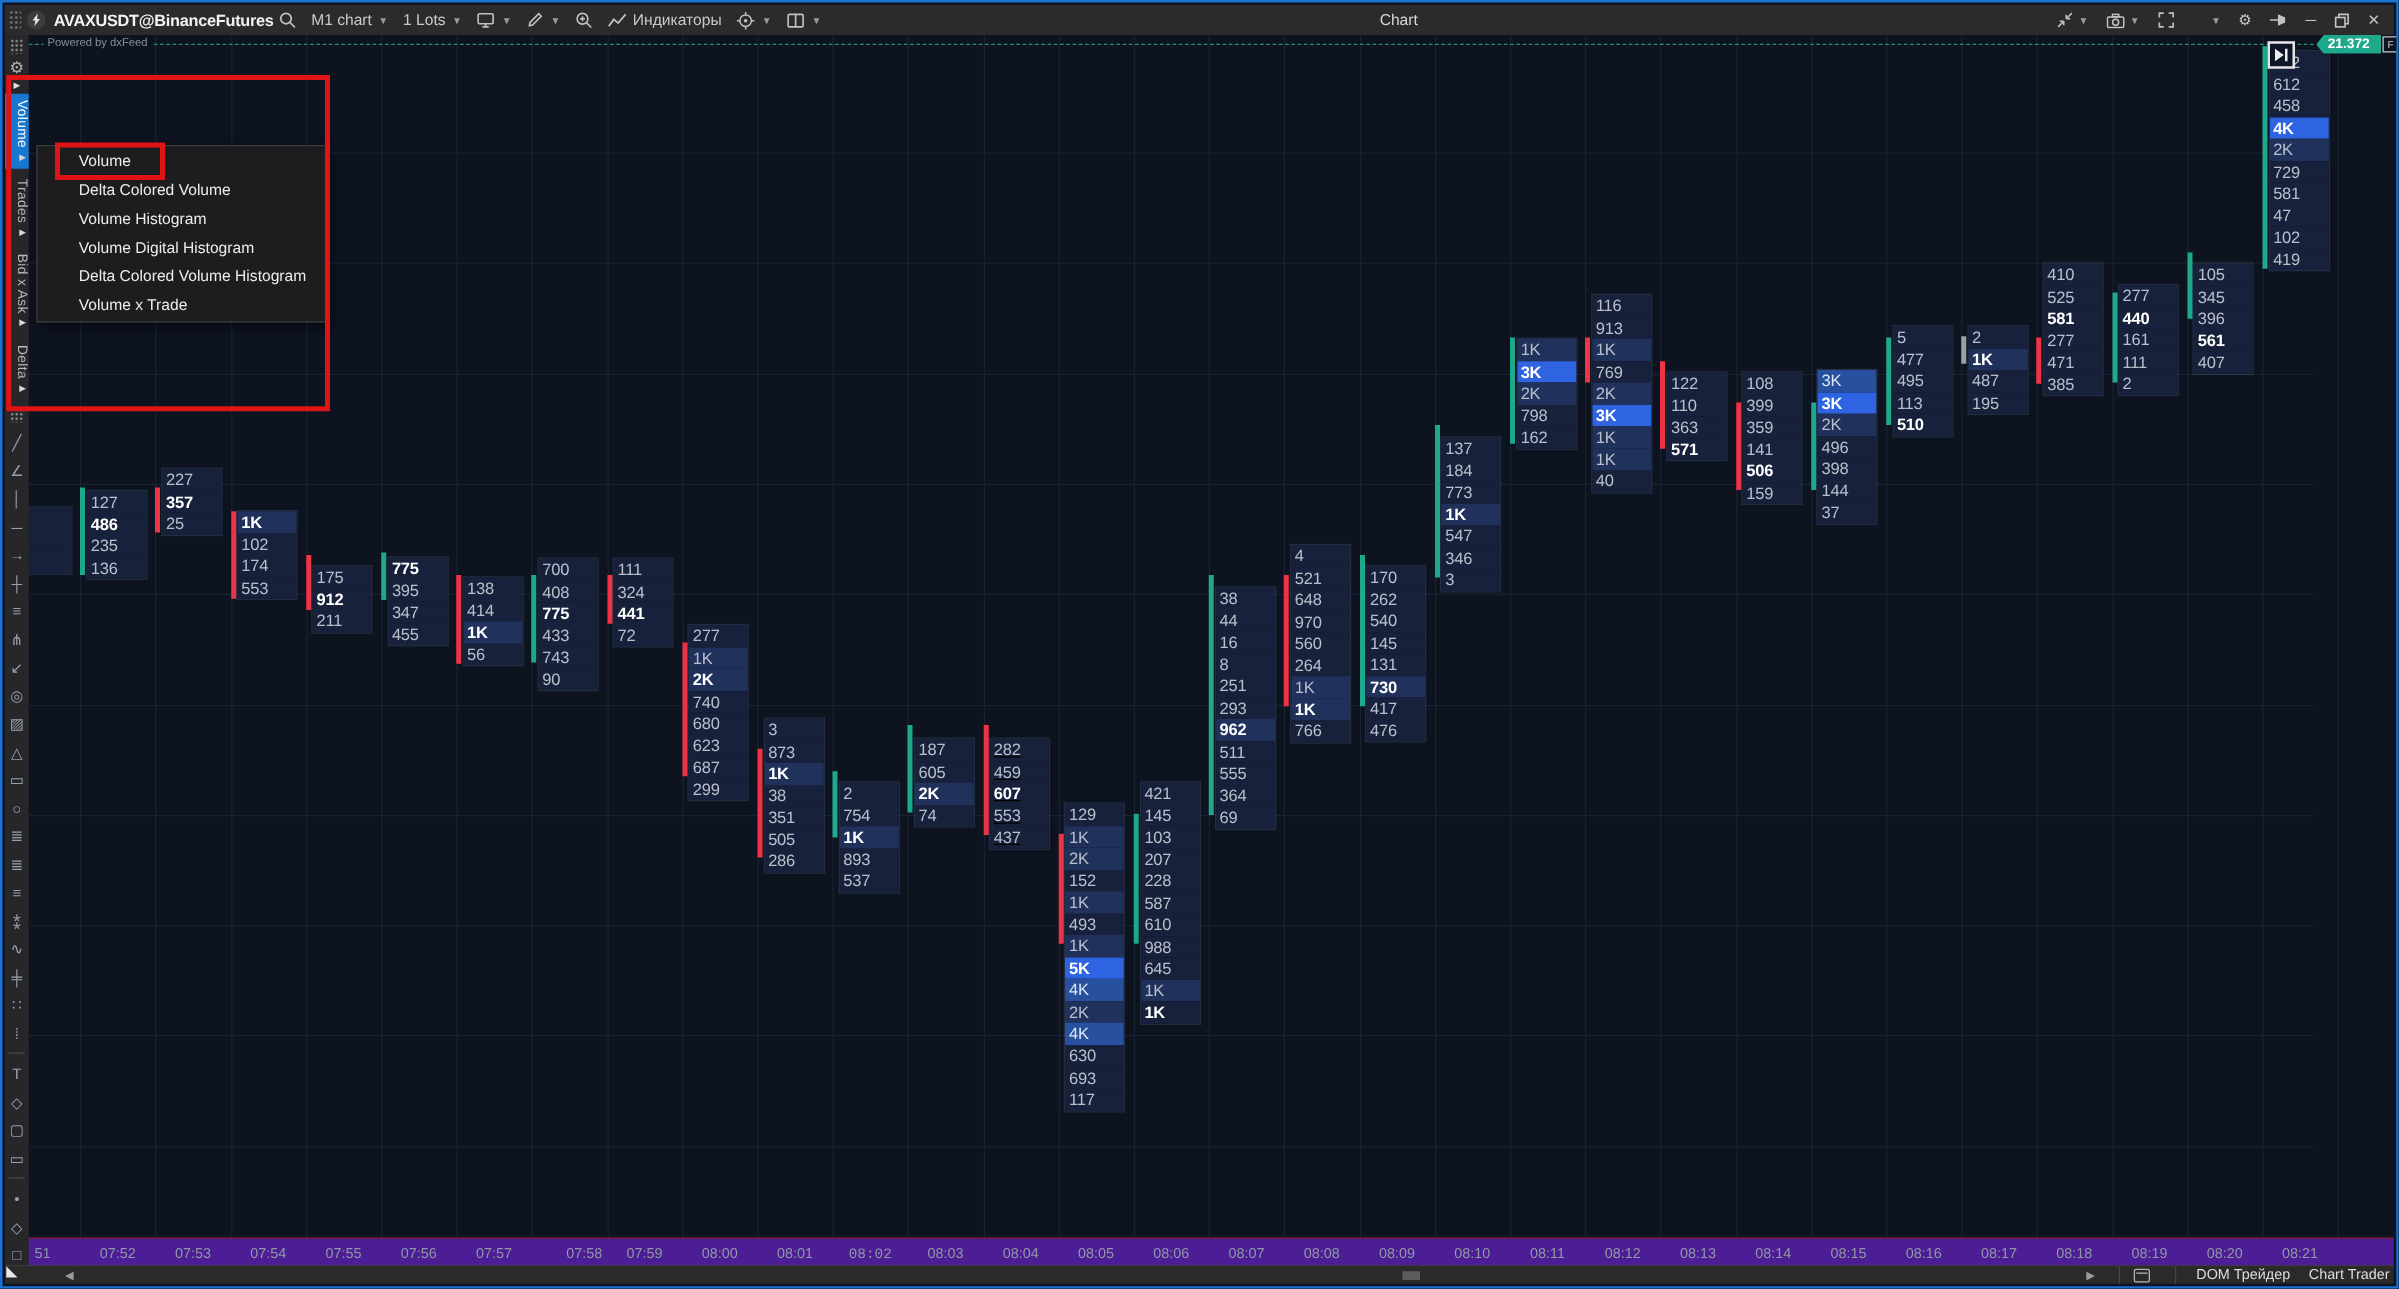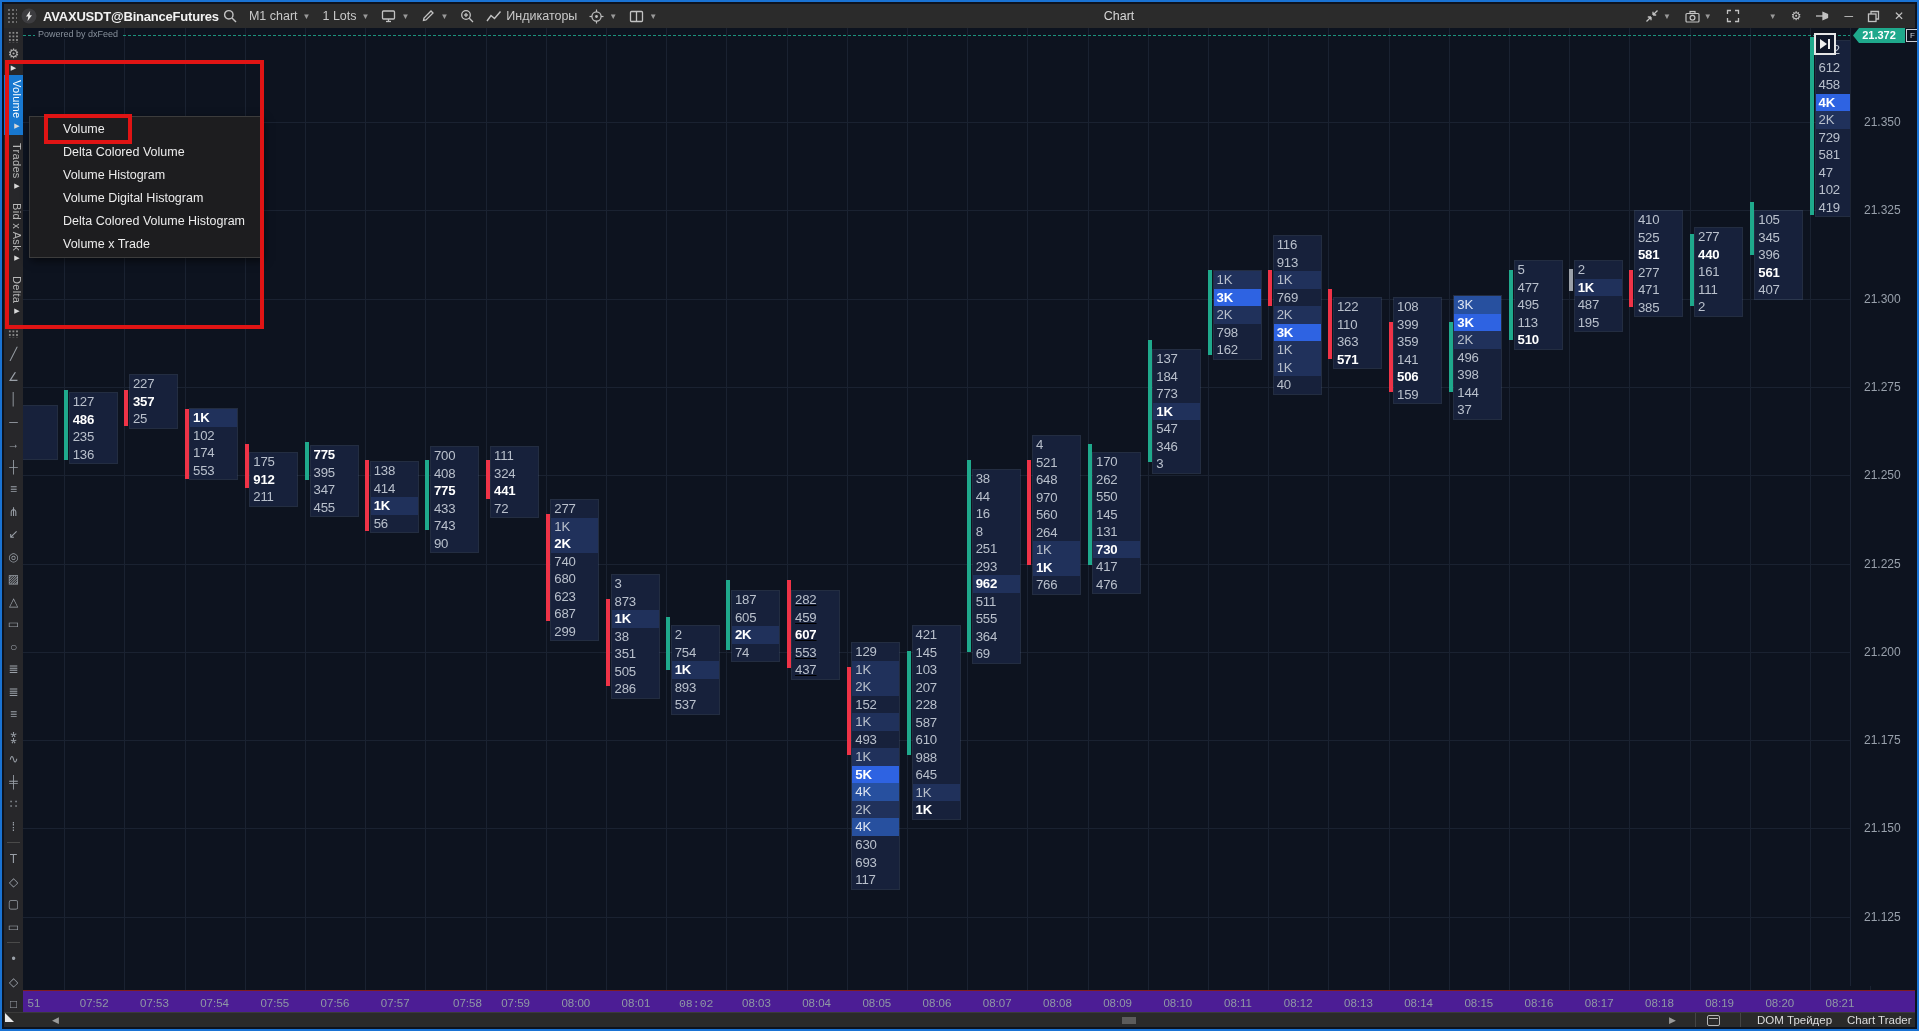--- a/index.html
+++ b/index.html
@@ -436,21 +436,21 @@
         <div class="cell">560</div>
         <div class="cell">264</div>
         <div class="cell h1">1K</div>
         <div class="cell b h1">1K</div>
         <div class="cell">766</div>
       </div>
       <div class="cbar bar-g" style="left: 1085.6px; top: 442px; height: 121px;"></div>
       <div class="cluster" style="left: 1090.1px; top: 450px;">
         <div class="cell">170</div>
         <div class="cell">262</div>
-        <div class="cell">550</div>
+        <div class="cell">540</div>
         <div class="cell">145</div>
         <div class="cell">131</div>
         <div class="cell b h1">730</div>
         <div class="cell">417</div>
         <div class="cell">476</div>
       </div>
       <div class="cbar bar-g" style="left: 1145.8px; top: 338px; height: 122px;"></div>
       <div class="cluster" style="left: 1150.3px; top: 347px;">
         <div class="cell">137</div>
         <div class="cell">184</div>
@@ -556,32 +556,20 @@
         <div class="cell">729</div>
         <div class="cell">581</div>
         <div class="cell">47</div>
         <div class="cell">102</div>
         <div class="cell">419</div>
       </div>
     </div>
   <div class="watermark">Powered by dxFeed</div>
   <div id="cpline"></div>
 
-  <div id="paxis">
-      <div class="plabel" style="top: 94px;">21.350</div>
-      <div class="plabel" style="top: 182.3px;">21.325</div>
-      <div class="plabel" style="top: 270.6px;">21.300</div>
-      <div class="plabel" style="top: 358.9px;">21.275</div>
-      <div class="plabel" style="top: 447.2px;">21.250</div>
-      <div class="plabel" style="top: 535.5px;">21.225</div>
-      <div class="plabel" style="top: 623.8px;">21.200</div>
-      <div class="plabel" style="top: 712.1px;">21.175</div>
-      <div class="plabel" style="top: 800.4px;">21.150</div>
-      <div class="plabel" style="top: 888.7px;">21.125</div>
-    </div>
   <div id="ptag">21.372</div>
   <div id="pflag">F</div>
   <div id="gotort">
     <span class="tri"></span>
       <span class="bar"></span>
   </div>
 
   <div id="taxis">
     <div id="taxis-icon"></div>
   <div class="tlabel" style="left: 30px;">51</div>

